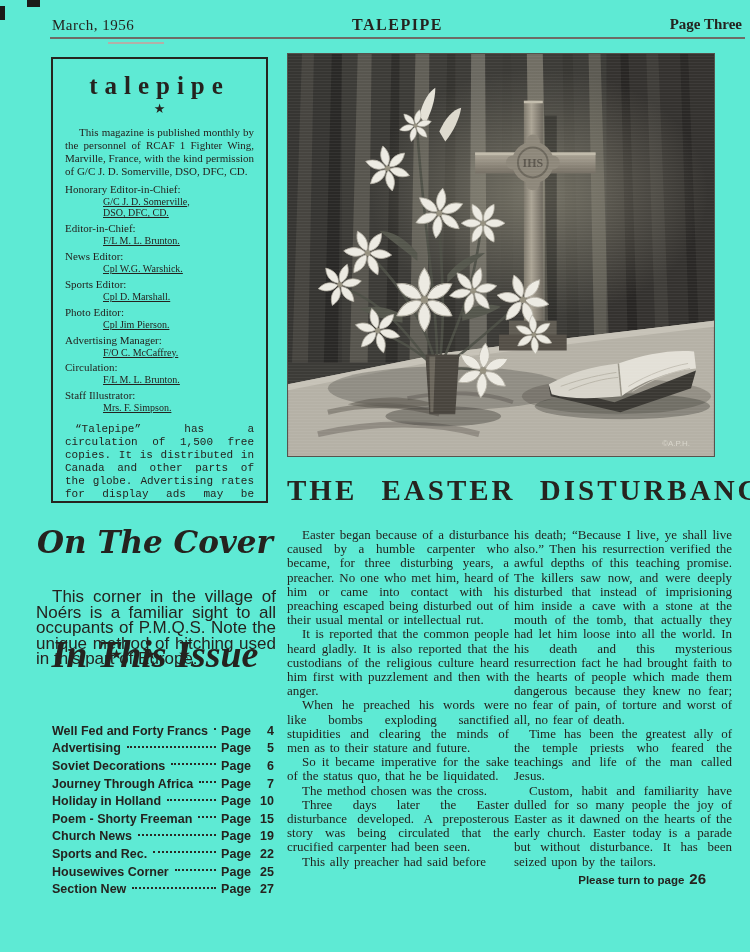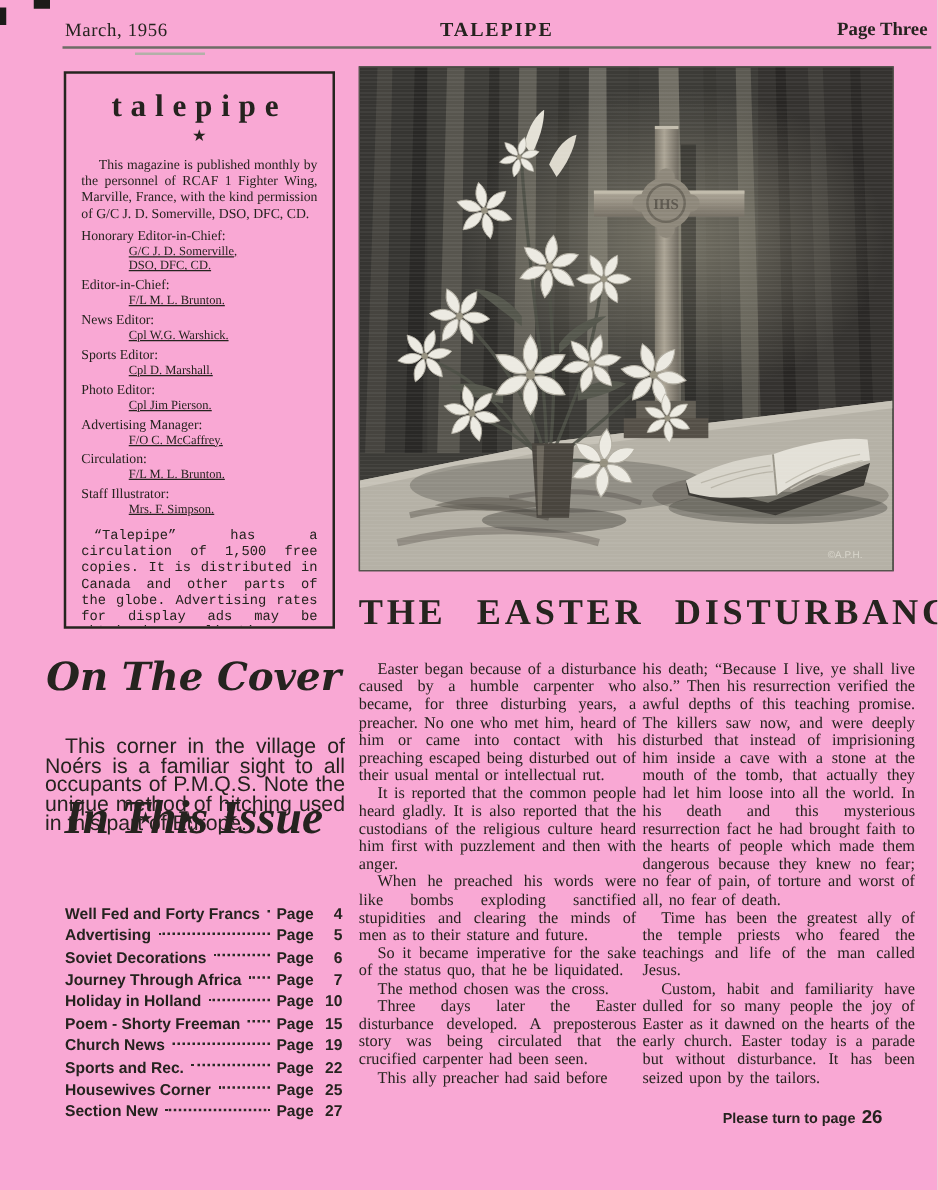--- a/index.html
+++ b/index.html
@@ -1,16 +1,16 @@
 <!DOCTYPE html>
 <html><head>
 <meta charset="utf-8">
 <style>
   html,body{margin:0;padding:0;background:#e8e6e0;}
-  .page{position:relative;width:750px;height:952px;background:#f9a8d4;overflow:hidden;
+  .page{position:relative;width:750px;height:952px;background:#5eead4;overflow:hidden;
         font-family:"Liberation Serif", serif;color:#25231f;}
 
   
   .hdr-date{position:absolute;left:52px;top:17px;font-size:15px;letter-spacing:.5px;}
   .hdr-title{position:absolute;left:50px;top:16px;width:695px;text-align:center;
              font-weight:bold;font-size:16px;letter-spacing:1.5px;}
   .hdr-page{position:absolute;top:16px;right:8px;font-weight:bold;font-size:15px;}
   .hdr-rule{position:absolute;left:50px;top:37px;width:695px;height:2px;background:#6e6c66;}
   .artifact{position:absolute;background:#1c1b19;}
   .a1{left:0;top:6px;width:5px;height:14px;}
@@ -55,21 +55,21 @@
 
   
   .headline{position:absolute;left:287px;top:474px;width:445px;text-align:center;
             font-weight:bold;font-size:29px;letter-spacing:3px;word-spacing:14px;color:#26241f;
             white-space:nowrap;}
   .col{position:absolute;top:528px;font-size:13px;line-height:14.2px;}
   .col-left{left:287px;width:222px;}
   .col-right{left:514px;width:218px;}
   .para{margin:0;text-align:justify;text-indent:15px;word-spacing:1.5px;}
   .para.cont{text-indent:0;}
-  .turnto{text-align:right;padding-right:26px;margin-top:18px;
+  .turnto{text-align:right;padding-right:26px;margin-top:3px;
           font-family:"Liberation Sans", sans-serif;font-weight:bold;font-size:11.5px;}
   .turnto .num{font-size:15px;padding-left:5px;}
 </style>
 </head>
 <body>
 
 <div class="page">
 
   <div class="artifact a1"></div>
   <div class="artifact a2"></div>

